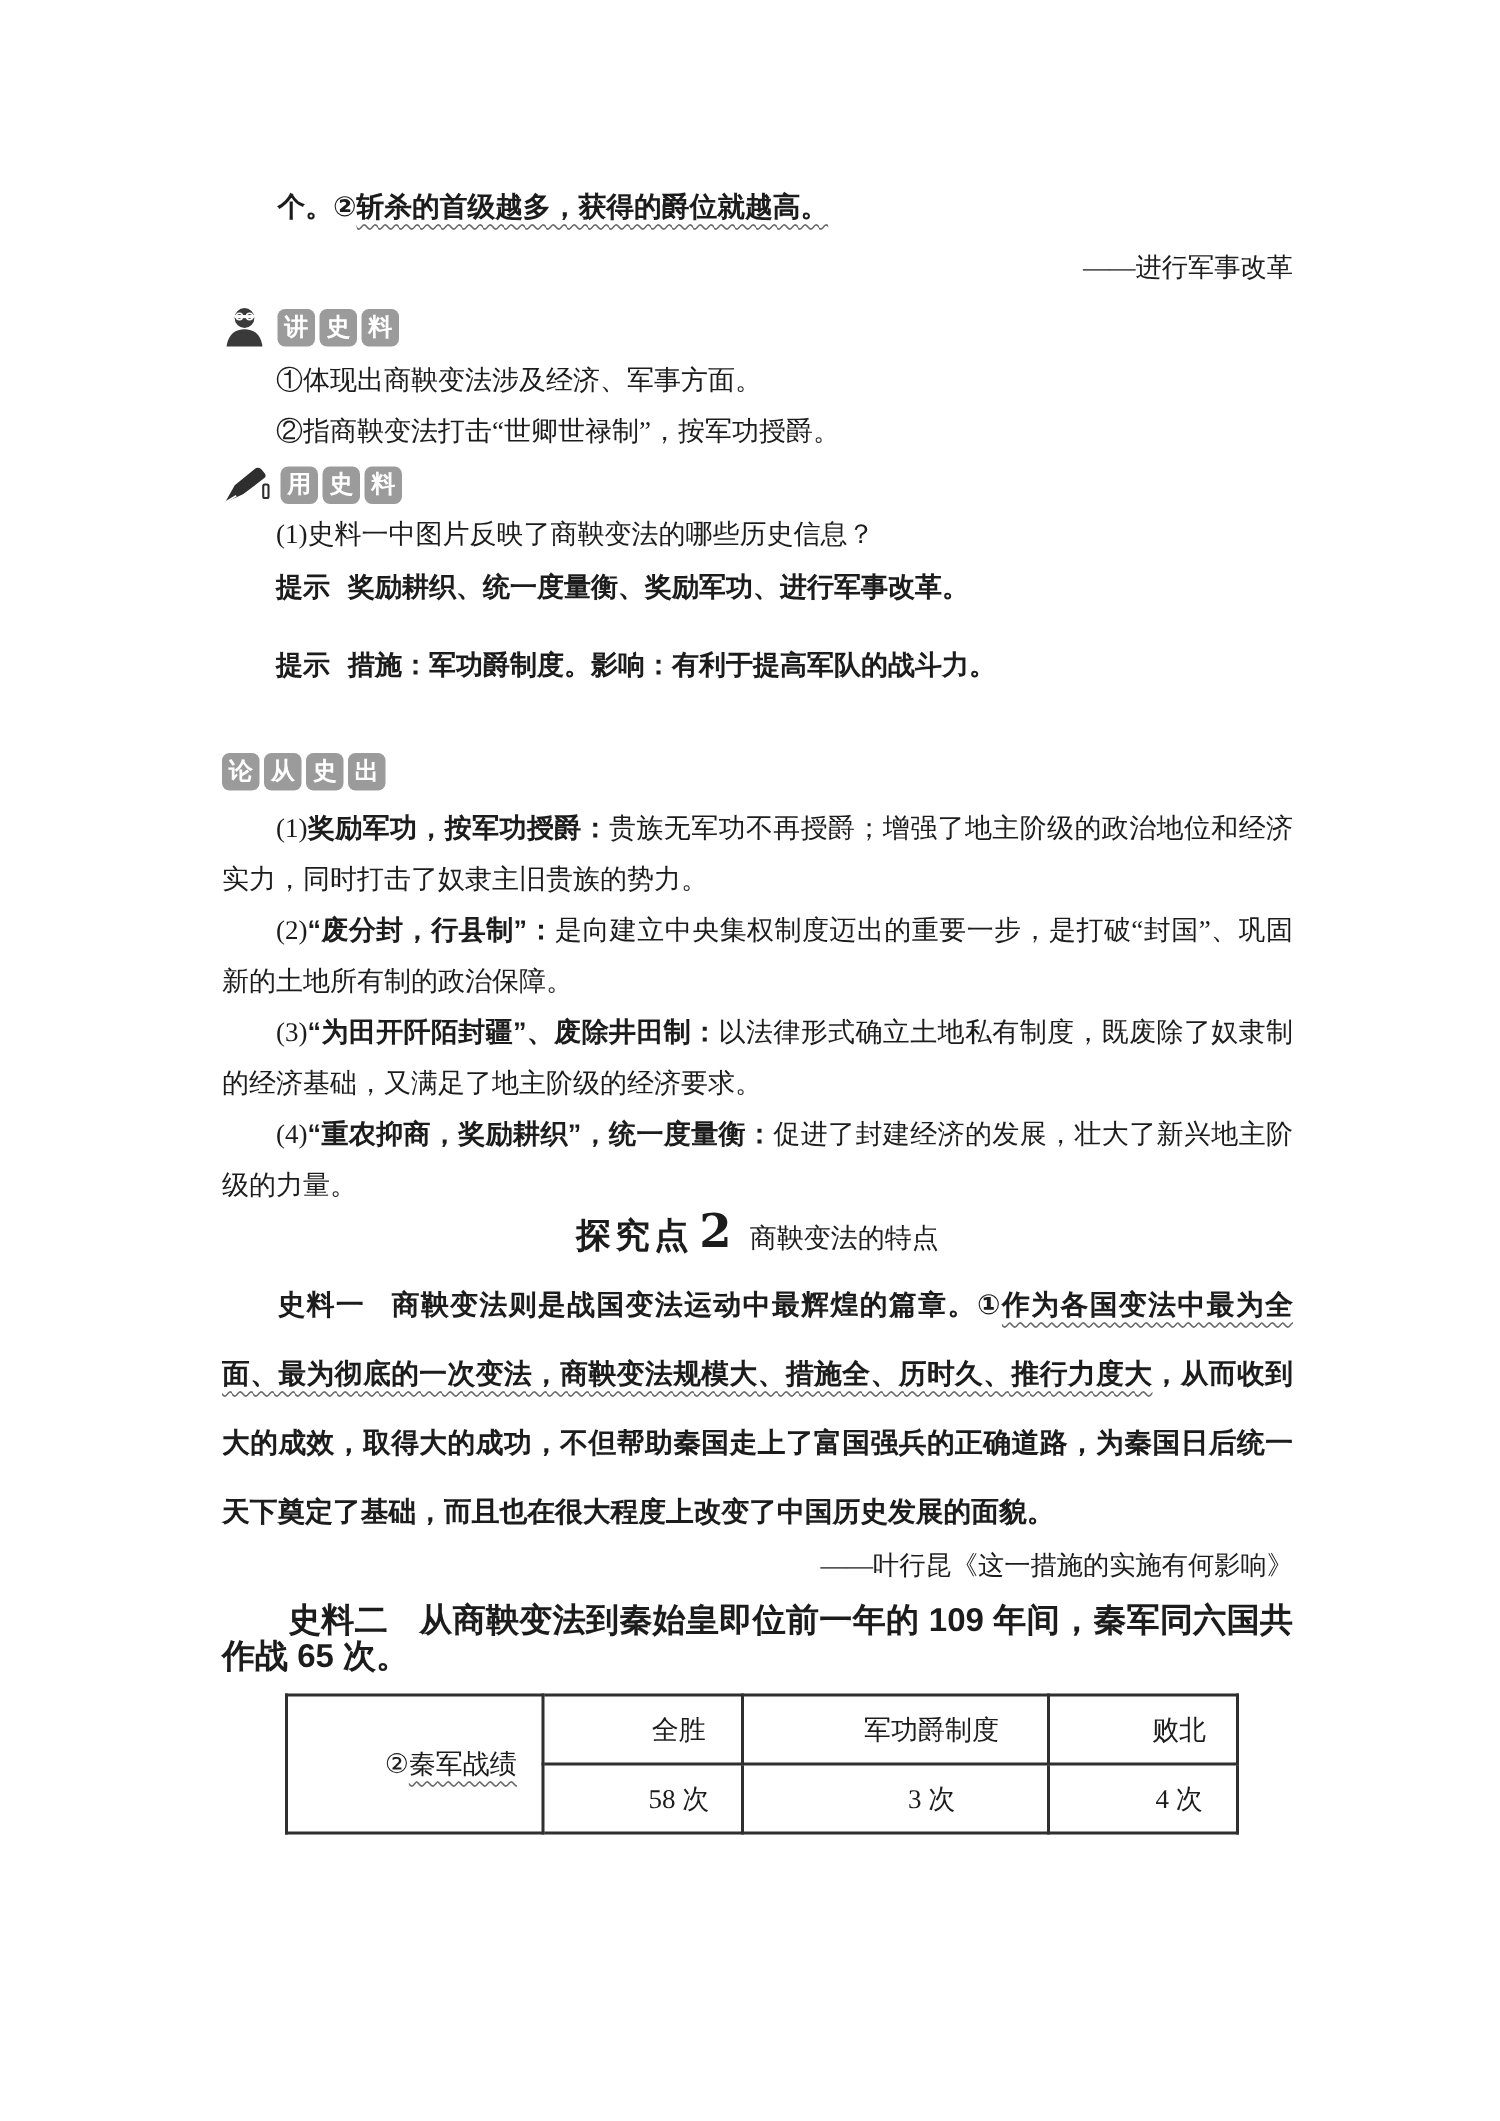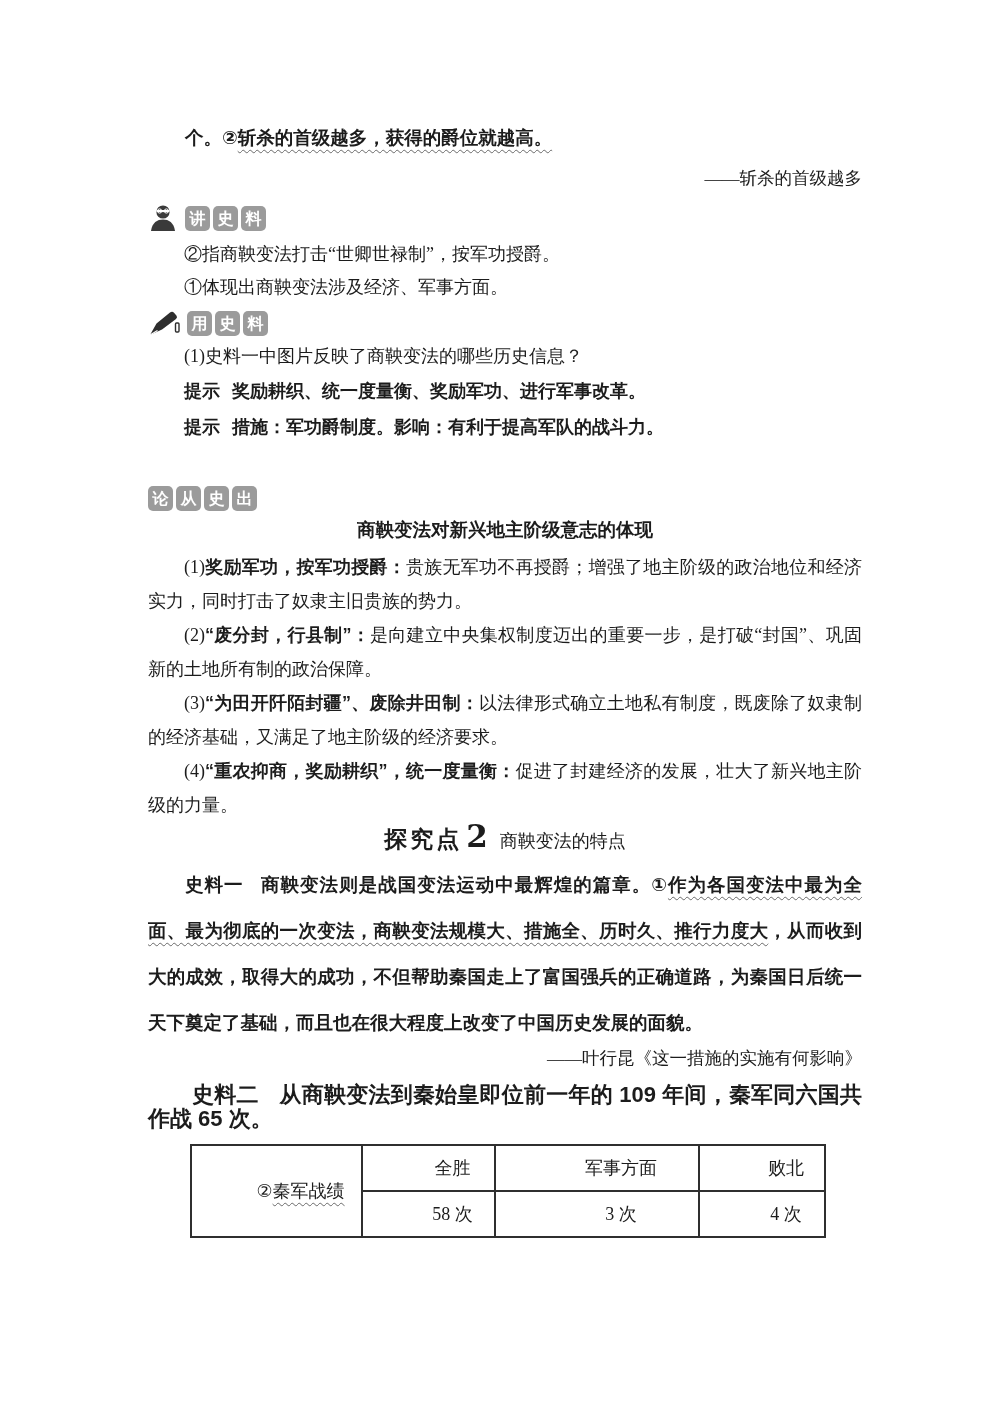--- a/index.html
+++ b/index.html
@@ -55,21 +55,21 @@
 
   
   .q { line-height: 24px; text-indent: 2em; }
   .q1 { margin-top: 7px; }
   .q2 { margin-top: 22px; }
   .tip {
     font-family: "Liberation Sans", "DejaVu Sans", sans-serif;
     font-weight: bold; line-height: 24px; text-indent: 2em;
   }
   .tip1 { margin-top: 11px; }
-  .tip2 { margin-top: 12px; }
+  .tip2 { margin-top: 28px; }
   .tip-label { margin-right: 12px; }
 
   
   .concl-title {
     font-family: "Liberation Sans", "DejaVu Sans", sans-serif;
     font-weight: bold; font-size: 18.5px; line-height: 26px;
     text-align: center; margin-top: 5px;
   }
   .points { margin-top: 7px; }
   .point { line-height: 34px; text-indent: 2em; text-align: justify; }
@@ -123,39 +123,39 @@
 
   svg { display: block; }
 </style>
 </head>
 <body>
 
 <div class="page">
 
   <p class="opening"><span>个。②</span><span class="wavy">斩杀的首级越多，获得的爵位就越高。</span></p>
 
-  <p class="src src1">——斩杀的首级越多</p>
+  <p class="src src1">——进行军事改革</p>
 
   <div class="badge-row badge1">
     <span class="badge-icon">
       <svg width="30" height="28" viewBox="0 0 30 28">
         <circle cx="15" cy="8" r="6.6" fill="#3a3a3a"></circle>
         <rect x="8.6" y="6" width="12.8" height="2.1" fill="#ffffff"></rect>
         <circle cx="11.6" cy="7" r="2.1" fill="none" stroke="#ffffff" stroke-width="1"></circle>
         <circle cx="18.4" cy="7" r="2.1" fill="none" stroke="#ffffff" stroke-width="1"></circle>
         <path d="M3 27 c1.2 -8.5 6.2 -11.5 12 -11.5 s10.8 3 12 11.5 z" fill="#3a3a3a"></path>
       </svg>
     </span>
     <span class="bb">讲</span>
     <span class="bb">史</span>
     <span class="bb">料</span>
   </div>
 
+  <p class="note note1">①体现出商鞅变法涉及经济、军事方面。</p>
   <p class="note note2">②指商鞅变法打击“世卿世禄制”，按军功授爵。</p>
-  <p class="note note1">①体现出商鞅变法涉及经济、军事方面。</p>
 
   <div class="badge-row badge2">
     <span class="badge-icon">
       <svg width="32" height="27" viewBox="0 0 32 27">
         <path d="M2 25 L8.5 13.5 L22 2.5 a3 3 0 0 1 4.2 0.4 l2.2 2.6 a2.4 2.4 0 0 1 -0.4 3.4 L14 19.5 Z" fill="#2e2e2e"></path>
         <path d="M2 25 l7.5 -4.5" stroke="#ffffff" stroke-width="1.2" fill="none"></path>
         <rect x="27.5" y="13" width="3.5" height="9" rx="1" fill="none" stroke="#2e2e2e" stroke-width="1.4"></rect>
       </svg>
     </span>
     <span class="bb">用</span>
@@ -168,21 +168,20 @@
 
   <p class="tip tip2"><span class="tip-label">提示</span><span>措施：军功爵制度。影响：有利于提高军队的战斗力。</span></p>
 
   <div class="badge-row badge3">
     <span class="bb">论</span>
     <span class="bb">从</span>
     <span class="bb">史</span>
     <span class="bb">出</span>
   </div>
 
-  <h3 class="concl-title">商鞅变法对新兴地主阶级意志的体现</h3>
 
   <div class="points">
     <p class="point"><span>(1)</span><span class="plead">奖励军功，按军功授爵：</span><span>贵族无军功不再授爵；增强了地主阶级的政治地位和经济实力，同时打击了奴隶主旧贵族的势力。</span></p>
     <p class="point"><span>(2)</span><span class="plead">“废分封，行县制”：</span><span>是向建立中央集权制度迈出的重要一步，是打破“封国”、巩固新的土地所有制的政治保障。</span></p>
     <p class="point"><span>(3)</span><span class="plead">“为田开阡陌封疆”、废除井田制：</span><span>以法律形式确立土地私有制度，既废除了奴隶制的经济基础，又满足了地主阶级的经济要求。</span></p>
     <p class="point"><span>(4)</span><span class="plead">“重农抑商，奖励耕织”，统一度量衡：</span><span>促进了封建经济的发展，壮大了新兴地主阶级的力量。</span></p>
   </div>
 
   <div class="explore">
     <span class="ex-label">探究点</span>
@@ -200,21 +199,21 @@
     <colgroup>
       <col style="width:171px">
         <col style="width:133px">
         <col style="width:204px">
         <col style="width:126px">
     </colgroup>
     <tbody>
       <tr>
         <td class="label-cell" rowspan="2"><span>②</span><span class="wavy">秦军战绩</span></td>
         <th>全胜</th>
-        <th>军事方面</th>
+        <th>军功爵制度</th>
         <th>败北</th>
       </tr>
       <tr>
         <td class="value-cell">58 次</td>
         <td class="value-cell">3 次</td>
         <td class="value-cell">4 次</td>
       </tr>
     </tbody>
   </table>
 

